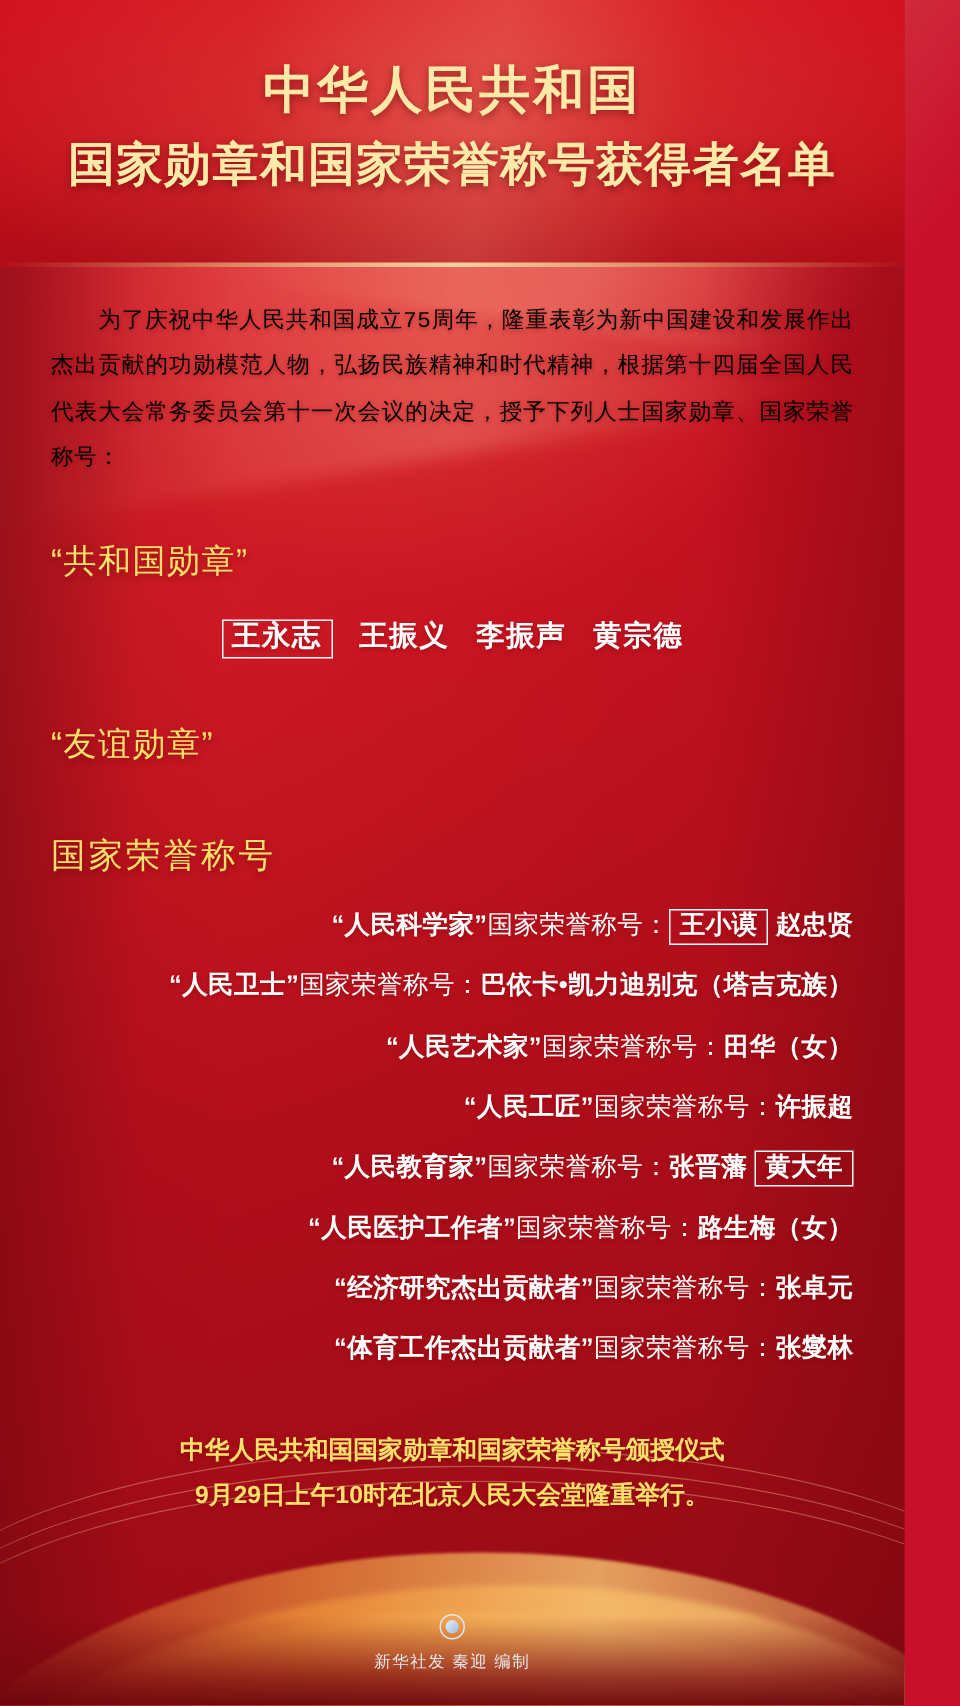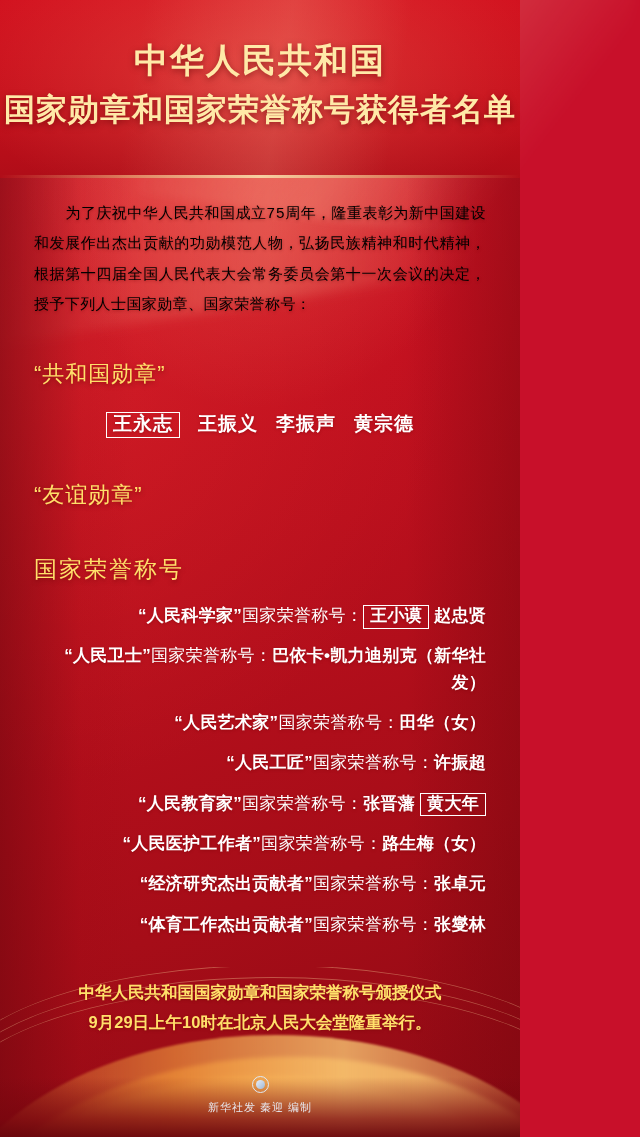--- a/index.html
+++ b/index.html
@@ -70,21 +70,21 @@
     position:absolute; left:0; right:0; bottom:0; height:60px;
     background:linear-gradient(180deg, rgba(140,8,16,0) 0%, rgba(120,6,14,0.75) 70%, rgba(105,5,12,0.95) 100%);
   }
   .footer-lines { position:absolute; left:0; right:0; bottom:36px; height:90px; }
   .footer-lines i {
     position:absolute; left:-10%; width:125%; height:120px; border-radius:50% 50% 0 0 / 100% 100% 0 0;
     border-top:1.5px solid rgba(255,220,160,0.35);
   }
 
   
-  .page { position:relative; width:520px; height:1137px; }
+  .page { position:relative; width:603px; height:1137px; }
 
   .title-wrap { position:absolute; left:0; right:0; top:38px; text-align:center; }
   .title-1 {
     font-size:34px; font-weight:bold; letter-spacing:2px;
     color:#ffe9a8;
     text-shadow:0 2px 6px rgba(90,0,0,0.55);
     line-height:1.35;
   }
   .title-2 {
     font-size:31px; font-weight:bold; letter-spacing:1px;
@@ -213,21 +213,21 @@
 
     <div class="section-heading sh-friend">“友谊勋章”</div>
 
     <div class="section-heading sh-honor">国家荣誉称号</div>
 
     <div class="honor-list">
       <div class="honor-item">
         <span class="q">“人民科学家”</span><span class="mid">国家荣誉称号：</span><span class="person boxed">王小谟</span>&nbsp;<span class="person">赵忠贤</span>
       </div>
       <div class="honor-item">
-        <span class="q">“人民卫士”</span><span class="mid">国家荣誉称号：</span><span class="person">巴依卡•凯力迪别克（新华社发）</span>
+        <span class="q">“人民卫士”</span><span class="mid">国家荣誉称号：</span><span class="person">巴依卡•凯力迪别克（塔吉克族）</span>
       </div>
       <div class="honor-item">
         <span class="q">“人民艺术家”</span><span class="mid">国家荣誉称号：</span><span class="person">田华（女）</span>
       </div>
       <div class="honor-item">
         <span class="q">“人民工匠”</span><span class="mid">国家荣誉称号：</span><span class="person">许振超</span>
       </div>
       <div class="honor-item">
         <span class="q">“人民教育家”</span><span class="mid">国家荣誉称号：</span><span class="person">张晋藩</span>&nbsp;<span class="person boxed">黄大年</span>
       </div>

